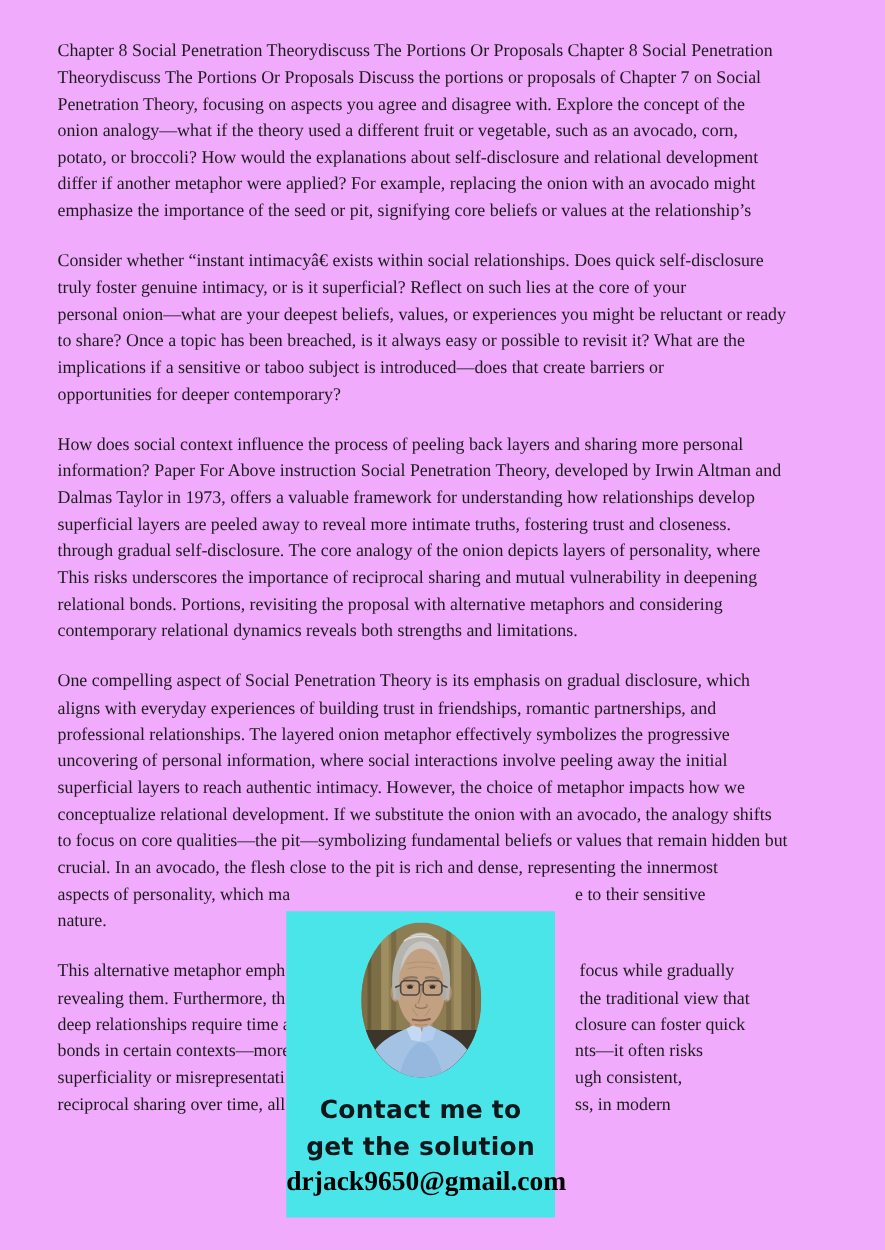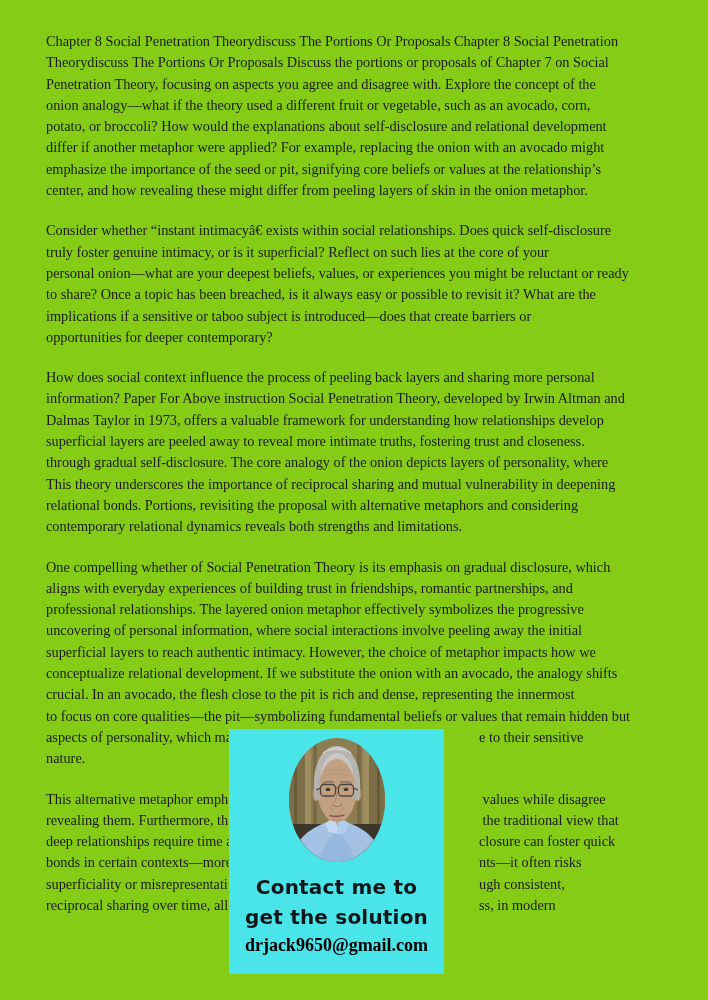--- a/index.html
+++ b/index.html
@@ -23,21 +23,21 @@
     color: #1b1b1b;
   }
   .para + .para { margin-top: 19px; font-family: Liberation Serif, serif; }
   .line {
     position: relative;
     height: 21.3px;
     white-space: pre;
   }
   .frag-right {
     position: absolute;
-    left: 433px; top: 0;
+    left: 414px; top: 0;
     white-space: pre;
   }
   .overlay {
     position: absolute;
     left: 229px; top: 729px;
     width: 215px; height: 245px;
     text-align: center;
   }
   .photo {
     display: block;
@@ -48,73 +48,72 @@
     font-family: "DejaVu Sans", sans-serif;
     font-weight: 700;
     font-size: 20px;
     line-height: 30px;
     letter-spacing: 0.2px;
   }
   .contact-email {
     margin-top: 1px;
     font-family: "Liberation Serif", "DejaVu Serif", serif;
     font-weight: 700;
-    font-size: 18px;
+    font-size: 22px;
     line-height: 24px;
     color: #000000;
   }
 </style>
 </head>
 <body>
 
-<div class="page" style="background: #84cc16;">
+<div class="page" style="background: #f0abfc;">
 
   <div class="doc" style="color: rgb(27, 27, 27);">
       <div class="para">
         <div class="line">Chapter 8 Social Penetration Theorydiscuss The Portions Or Proposals Chapter 8 Social Penetration</div>
         <div class="line">Theorydiscuss The Portions Or Proposals Discuss the portions or proposals of Chapter 7 on Social</div>
         <div class="line">Penetration Theory, focusing on aspects you agree and disagree with. Explore the concept of the</div>
         <div class="line">onion analogy—what if the theory used a different fruit or vegetable, such as an avocado, corn,</div>
         <div class="line">potato, or broccoli? How would the explanations about self-disclosure and relational development</div>
         <div class="line">differ if another metaphor were applied? For example, replacing the onion with an avocado might</div>
         <div class="line">emphasize the importance of the seed or pit, signifying core beliefs or values at the relationship’s</div>
-        <div class="line">center, and how revealing these might differ from peeling layers of skin in the onion metaphor.</div>
       </div>
       <div class="para">
         <div class="line">Consider whether “instant intimacyâ€ exists within social relationships. Does quick self-disclosure</div>
         <div class="line">truly foster genuine intimacy, or is it superficial? Reflect on such lies at the core of your</div>
         <div class="line">personal onion—what are your deepest beliefs, values, or experiences you might be reluctant or ready</div>
         <div class="line">to share? Once a topic has been breached, is it always easy or possible to revisit it? What are the</div>
         <div class="line">implications if a sensitive or taboo subject is introduced—does that create barriers or</div>
         <div class="line">opportunities for deeper contemporary?</div>
       </div>
       <div class="para">
         <div class="line">How does social context influence the process of peeling back layers and sharing more personal</div>
         <div class="line">information? Paper For Above instruction Social Penetration Theory, developed by Irwin Altman and</div>
         <div class="line">Dalmas Taylor in 1973, offers a valuable framework for understanding how relationships develop</div>
         <div class="line">superficial layers are peeled away to reveal more intimate truths, fostering trust and closeness.</div>
         <div class="line">through gradual self-disclosure. The core analogy of the onion depicts layers of personality, where</div>
-        <div class="line">This theory underscores the importance of reciprocal sharing and mutual vulnerability in deepening</div>
+        <div class="line">This risks underscores the importance of reciprocal sharing and mutual vulnerability in deepening</div>
         <div class="line">relational bonds. Portions, revisiting the proposal with alternative metaphors and considering</div>
         <div class="line">contemporary relational dynamics reveals both strengths and limitations.</div>
       </div>
       <div class="para">
-        <div class="line">One compelling whether of Social Penetration Theory is its emphasis on gradual disclosure, which</div>
+        <div class="line">One compelling aspect of Social Penetration Theory is its emphasis on gradual disclosure, which</div>
         <div class="line">aligns with everyday experiences of building trust in friendships, romantic partnerships, and</div>
         <div class="line">professional relationships. The layered onion metaphor effectively symbolizes the progressive</div>
         <div class="line">uncovering of personal information, where social interactions involve peeling away the initial</div>
         <div class="line">superficial layers to reach authentic intimacy. However, the choice of metaphor impacts how we</div>
         <div class="line">conceptualize relational development. If we substitute the onion with an avocado, the analogy shifts</div>
+        <div class="line">to focus on core qualities—the pit—symbolizing fundamental beliefs or values that remain hidden but</div>
         <div class="line">crucial. In an avocado, the flesh close to the pit is rich and dense, representing the innermost</div>
-        <div class="line">to focus on core qualities—the pit—symbolizing fundamental beliefs or values that remain hidden but</div>
         <div class="line"><span class="frag-left">aspects of personality, which ma</span><span class="frag-right">e to their sensitive</span></div>
         <div class="line">nature.</div>
       </div>
       <div class="para">
-        <div class="line"><span class="frag-left">This alternative metaphor emph</span><span class="frag-right"> values while disagree</span></div>
+        <div class="line"><span class="frag-left">This alternative metaphor emph</span><span class="frag-right"> focus while gradually</span></div>
         <div class="line"><span class="frag-left">revealing them. Furthermore, th</span><span class="frag-right"> the traditional view that</span></div>
         <div class="line"><span class="frag-left">deep relationships require time a</span><span class="frag-right">closure can foster quick</span></div>
         <div class="line"><span class="frag-left">bonds in certain contexts—more</span><span class="frag-right">nts—it often risks</span></div>
         <div class="line"><span class="frag-left">superficiality or misrepresentati</span><span class="frag-right">ugh consistent,</span></div>
         <div class="line"><span class="frag-left">reciprocal sharing over time, all</span><span class="frag-right">ss, in modern</span></div>
       </div>
     </div>
 
   <div class="overlay" style="background: rgb(73, 229, 233);">
     <svg class="photo" role="img" viewBox="0 0 96 124" width="96" height="124" xmlns="http://www.w3.org/2000/svg" aria-label="elderly man with gray hair and glasses wearing a light blue shirt">

